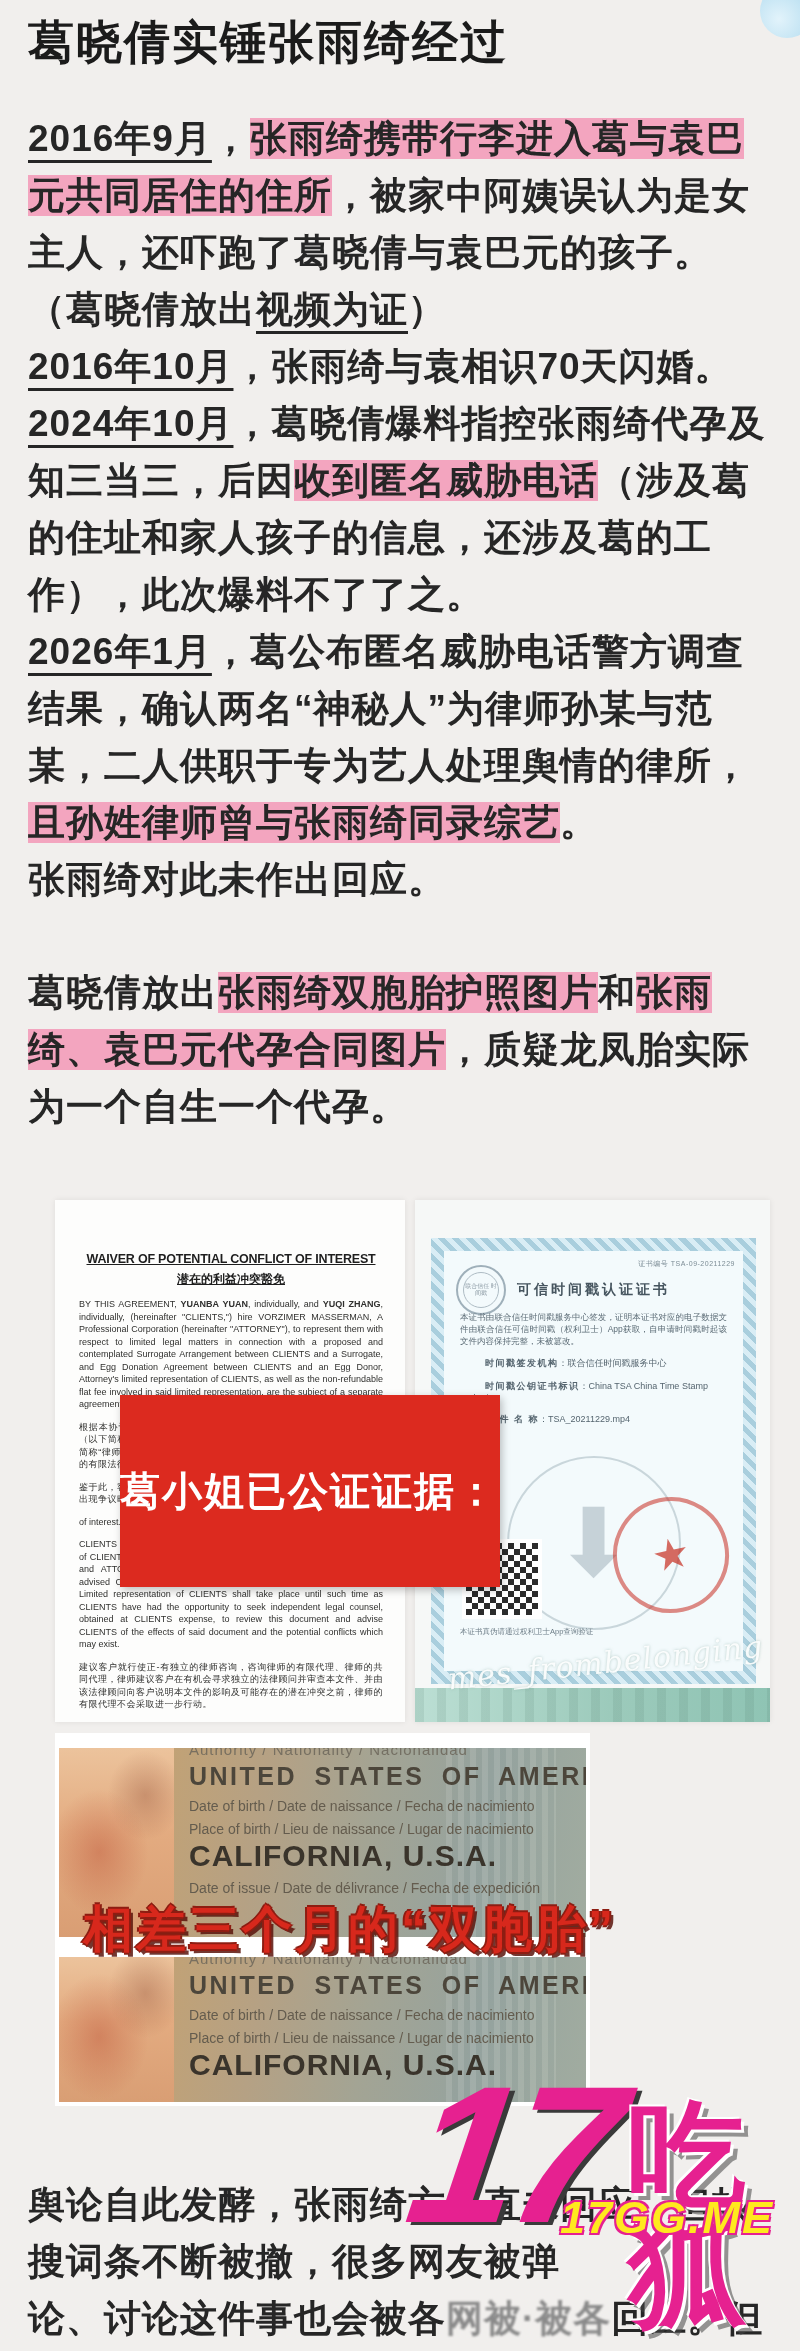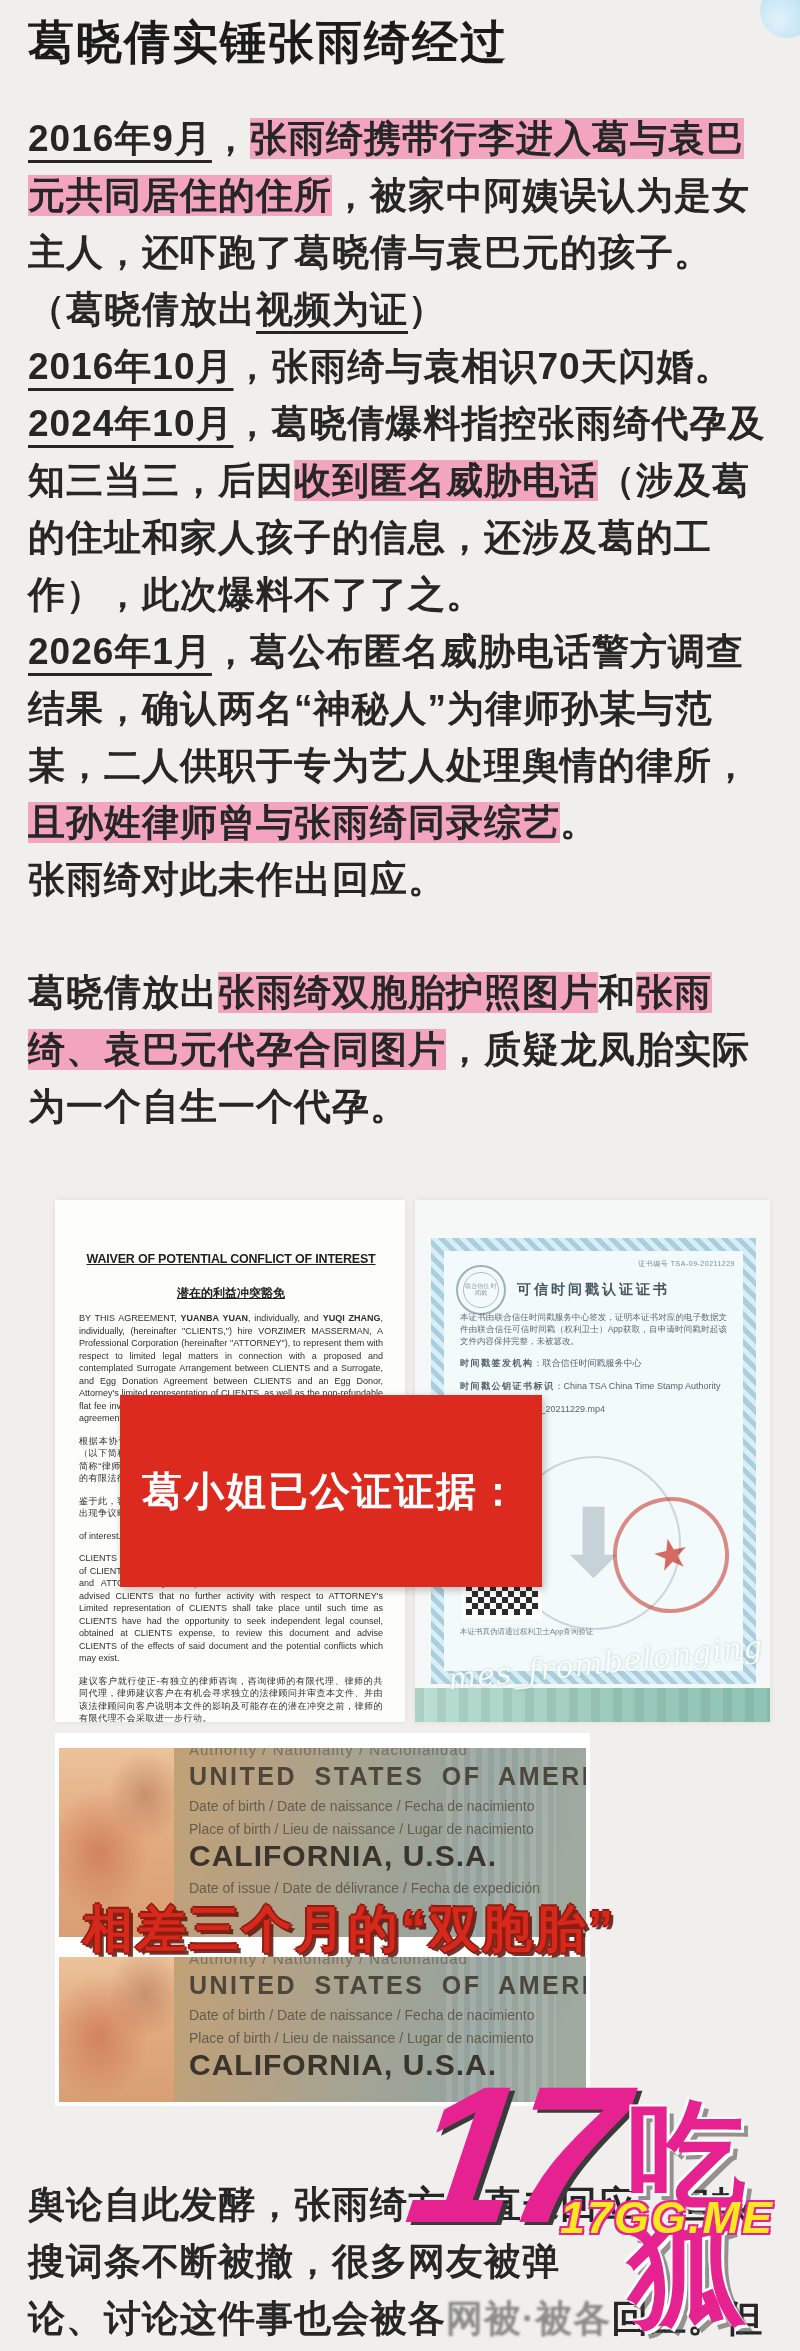--- a/index.html
+++ b/index.html
@@ -40,21 +40,21 @@
     position:absolute;left:20px;top:0;width:350px;height:522px;background:#fdfdfc;
     box-shadow:0 0 6px rgba(0,0,0,.08);padding:0;overflow:hidden;
   }
   .waiver-inner{padding:52px 22px 0 24px;}
   .doc-title{
     font-size:12.5px;font-weight:700;text-align:center;color:#1e1e1e;
     text-decoration:underline;letter-spacing:-0.2px;
   }
   .doc-subtitle{
     font-size:12px;font-weight:700;text-align:center;color:#1e1e1e;
-    text-decoration:underline;margin-top:19px;
+    text-decoration:underline;margin-top:5px;
   }
   .doc-para{
     font-size:9px;line-height:12.5px;text-align:justify;color:#30302e;
     margin:10px 0 0 0;filter:blur(.2px);
   }
   .doc-para .b{font-weight:700;}
   .redbox{
     border:2px solid #c13326;padding:0 2px;font-weight:700;color:#242220;
   }
   .cn{letter-spacing:.5px;}
@@ -87,21 +87,21 @@
     margin-top:30px;text-align:center;font-size:14px;font-weight:700;
     color:#46555f;letter-spacing:3px;
   }
   .cert-body{
     margin:12px 16px 0 16px;font-size:8.5px;line-height:12px;color:#5c6c76;
     text-align:justify;filter:blur(.2px);
   }
   .cert-label{
     margin:10px 16px 0 16px;font-size:9px;color:#55656f;filter:blur(.2px);
   }
-  .cert-label .k{font-weight:700;letter-spacing:1.5px;}
+  .cert-label .k{font-weight:700;letter-spacing:1.5px;margin-left:25px;}
   .cert-arrow-wm{
     position:absolute;left:50%;top:205px;transform:translateX(-50%);
     width:170px;height:170px;border-radius:50%;border:2px solid rgba(150,170,180,.45);
     display:flex;align-items:center;justify-content:center;
   }
   .cert-arrow-wm span{font-size:95px;color:rgba(145,162,172,.45);}
   .qr{
     position:absolute;left:18px;bottom:52px;width:72px;height:72px;background:#fff;
     padding:4px;
   }
@@ -122,23 +122,23 @@
   .teal-band{
     position:absolute;left:0;right:0;bottom:0;height:34px;
     background:linear-gradient(90deg,#bcdfd4 0%,#9ccabb 55%,#8fc4b4 100%);
   }
   .teal-band::after{
     content:"";position:absolute;inset:0;
     background:repeating-linear-gradient(90deg,rgba(70,110,95,.25) 0 9px,transparent 9px 22px);
     opacity:.5;
   }
   .red-banner{
-    position:absolute;left:85px;top:195px;width:422px;height:192px;background:#dc2a1f;
+    position:absolute;left:85px;top:195px;width:380px;height:192px;background:#dc2a1f;
     box-shadow:2px 3px 8px rgba(0,0,0,.25);
-    display:flex;flex-direction:column;align-items:center;justify-content:center;gap:6px;
+    display:flex;flex-direction:column;align-items:flex-start;justify-content:center;gap:6px;
   }
   .red-banner div{
     color:#ffffff;font-weight:700;font-size:40px;letter-spacing:2px;white-space:nowrap;
   }
   .cursive-wm{
     position:absolute;right:6px;bottom:42px;
     font-family:"DejaVu Serif","Liberation Serif",serif;font-style:italic;
     font-size:30px;color:rgba(255,255,255,.9);transform:rotate(-6deg);
     text-shadow:0 0 3px rgba(120,160,150,.5);letter-spacing:1px;
   }

